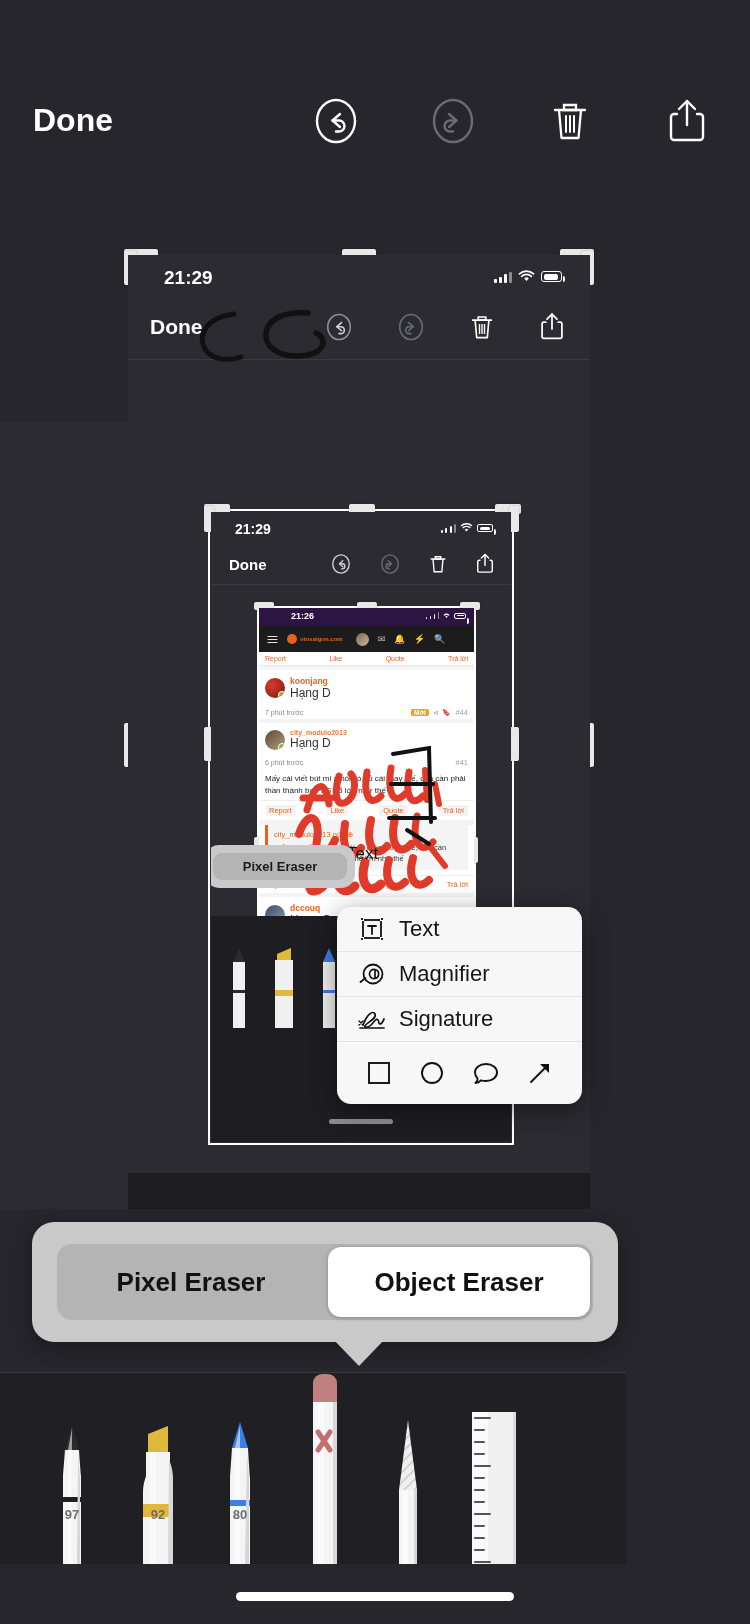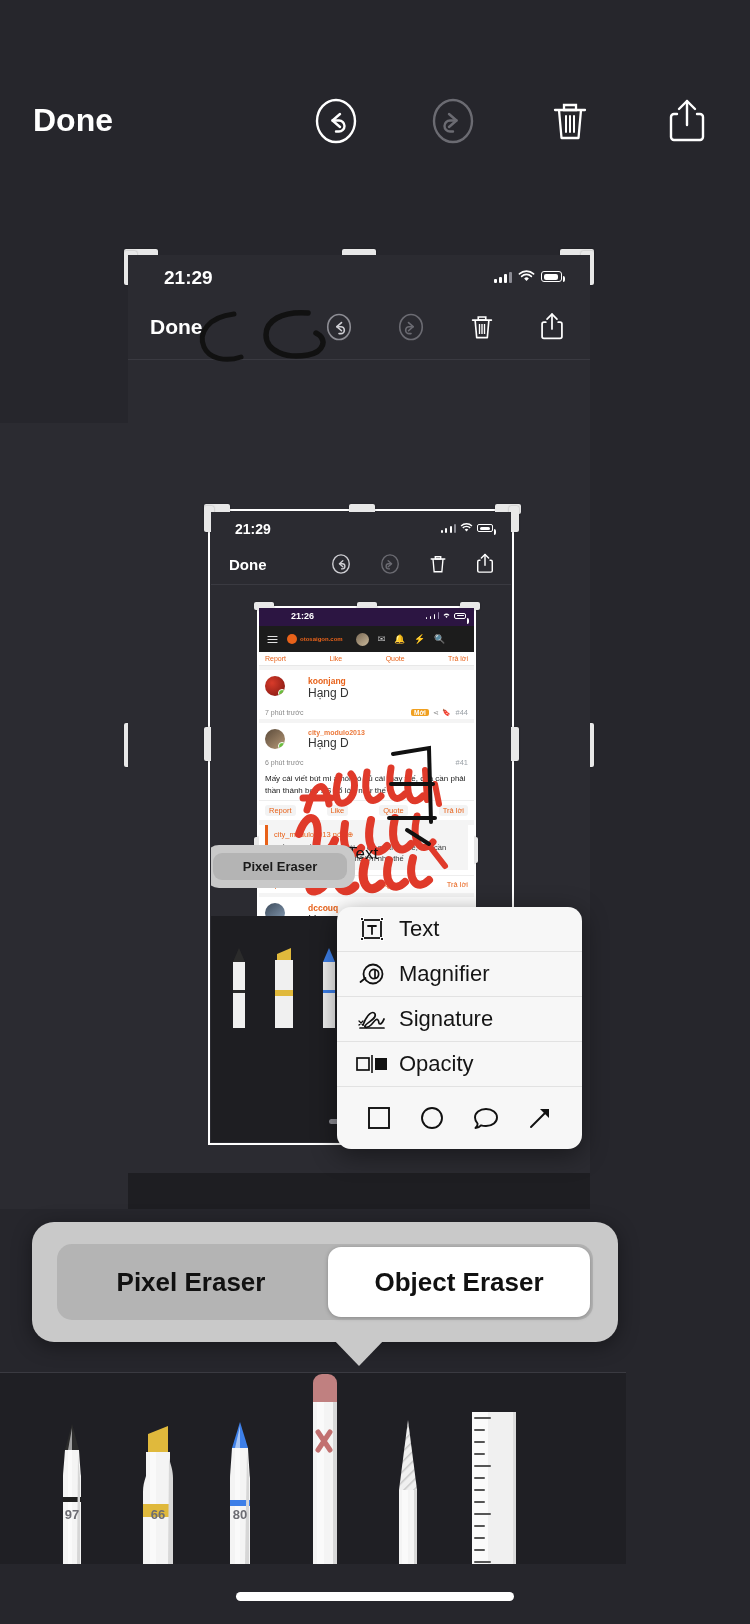--- a/index.html
+++ b/index.html
@@ -71,21 +71,21 @@
   .f-time { position:absolute; left:10px; top:3px; color:#fff; font-size:9px; font-weight:700;margin-left:22px; }
   .f-sbright { position:absolute; right:8px; top:4px; display:flex; gap:3px; align-items:center; }
   .f-nav { height:26px; background:#1c1c1c; display:flex; align-items:center; padding:0 8px; gap:9px; }
   .f-logo { display:flex; align-items:center; gap:3px; }
   .f-logodot { width:10px; height:10px; border-radius:50%; background:#e8621a; }
   .f-logotext { color:#e8621a; font-size:6px; font-weight:700; }
   .f-navic { color:#cfcfcf; font-size:9px; }
   .f-body { background:#f4f4f4; }
   .f-actionrow { background:#fff; padding:3px 6px; display:flex; justify-content:space-between; font-size:7px; color:#e8621a; border-bottom:1px solid #e8e8e8; }
   .f-post { background:#fff; margin:4px 0; }
-  .f-userrow { display:flex; align-items:flex-start; gap:23px; padding:6px; }
+  .f-userrow { display:flex; align-items:center; gap:5px; padding:6px; }
   .f-avatar { width:20px; height:20px; border-radius:50%; position:relative; overflow:hidden; }
   .f-badge { position:absolute; right:-1px; bottom:-1px; width:8px; height:8px; border-radius:50%; background:#6abf3f; border:1px solid #fff; }
   .f-uname { color:#e8621a; font-size:8.5px; font-weight:700; }
   .f-rank { color:#333; font-size:12px; }
   .f-meta { display:flex; align-items:center; justify-content:space-between; padding:2px 6px; font-size:7px; color:#8a8a8a; }
   .f-new { background:#f0a020; color:#fff; border-radius:2px; padding:0 3px; font-size:6.5px; font-weight:700; }
   .f-num { color:#9aa0a6; font-size:7.5px; }
   .f-text { padding:4px 6px; font-size:8px; color:#222; line-height:1.45; }
   .f-quote { background:#f4f4f4; border-left:3px solid #e8621a; margin:5px 6px; padding:5px 6px; }
   .f-qhead { color:#e8621a; font-size:7.5px; margin-bottom:3px; }
@@ -536,30 +536,20 @@
       <div class="ctx-ic">
         <svg width="30" height="26" viewBox="0 0 30 26">
           <path d="M6 19 C10 8, 16 4, 18 8 C20 13, 10 16, 8 20 C7 22, 11 22, 14 19 C17 16, 19 12, 21 14 C22.5 15.5, 21 18, 23 18 C25 18, 26 15, 27 13" stroke="#111" stroke-width="1.7" fill="none" stroke-linecap="round"></path>
           <path d="M3 22 H27" stroke="#111" stroke-width="1.7" stroke-linecap="round"></path>
           <path d="M2 15 l4 4 M6 15 l-4 4" stroke="#111" stroke-width="1.3" stroke-linecap="round"></path>
         </svg>
       </div>
       <div class="ctx-lb">Signature</div>
     </div>
 
-    <div class="ctx-item">
-      <div class="ctx-ic">
-        <svg width="34" height="22" viewBox="0 0 34 22">
-          <rect x="2" y="5" width="12" height="12" stroke="#111" stroke-width="1.7" fill="none"></rect>
-          <path d="M17 2 v18" stroke="#111" stroke-width="1.6"></path>
-          <rect x="20" y="5" width="12" height="12" fill="#111"></rect>
-        </svg>
-      </div>
-      <div class="ctx-lb">Opacity</div>
-    </div>
 
     <div class="ctx-shapes">
       <svg width="26" height="26" viewBox="0 0 26 26">
         <rect x="3" y="3" width="20" height="20" stroke="#111" stroke-width="1.9" fill="none"></rect>
       </svg>
       <svg width="26" height="26" viewBox="0 0 26 26">
         <circle cx="13" cy="13" r="10" stroke="#111" stroke-width="1.9" fill="none"></circle>
       </svg>
       <svg width="28" height="26" viewBox="0 0 28 26">
         <path d="M14 4 C20.5 4, 25 8, 25 12.5 C25 17, 20.5 21, 14 21 C12 21, 10.5 20.8, 9 20.3 C7.5 22, 5 23, 3.5 23 C5.5 21, 5.8 19.5, 5.6 18.6 C4 17, 3 14.9, 3 12.5 C3 8, 7.5 4, 14 4 Z" stroke="#111" stroke-width="1.9" fill="none" stroke-linejoin="round"></path>
@@ -593,21 +583,21 @@
     </div>
 
     <div class="tool" style="left:128px; bottom:0; width:60px; height:160px;">
       <svg width="60" height="160" viewBox="0 0 60 160">
         <path d="M20 48 L20 30 L40 22 L40 48 Z" fill="#e0b93c"></path>
         <path d="M18 48 h24 v24 c2 6, 3 10, 3 16 L45 160 L15 160 L15 88 c0-6, 1-10, 3-16 Z" fill="#f4f4f4"></path>
         <path d="M22 48 h6 v112 h-6 Z" fill="#ffffff" opacity=".5"></path>
         <rect x="15" y="100" width="30" height="13" fill="#e0b93c"></rect>
         <path d="M41 54 c2 8, 4 12, 4 20 L45 160 L40 160 Z" fill="#d8d8d8"></path>
       </svg>
-      <div class="toolnum">66</div>
+      <div class="toolnum">92</div>
     </div>
 
     <div class="tool" style="left:212px; bottom:0; width:56px; height:160px;">
       <svg width="56" height="160" viewBox="0 0 56 160">
         <path d="M20 44 L28 18 L36 44 Z" fill="#3d7fe8"></path>
         <path d="M20 44 C20 44, 19 60, 18 74 L18 160 L38 160 L38 74 C37 60, 36 44, 36 44 Z" fill="#f4f4f4"></path>
         <path d="M23 44 L28 22 L28 160 L23 160 Z" fill="#ffffff" opacity=".55"></path>
         <rect x="18" y="96" width="20" height="6" fill="#3d7fe8"></rect>
         <path d="M35 48 L37 74 L37 160 L33 160 Z" fill="#d6d6d6"></path>
       </svg>

